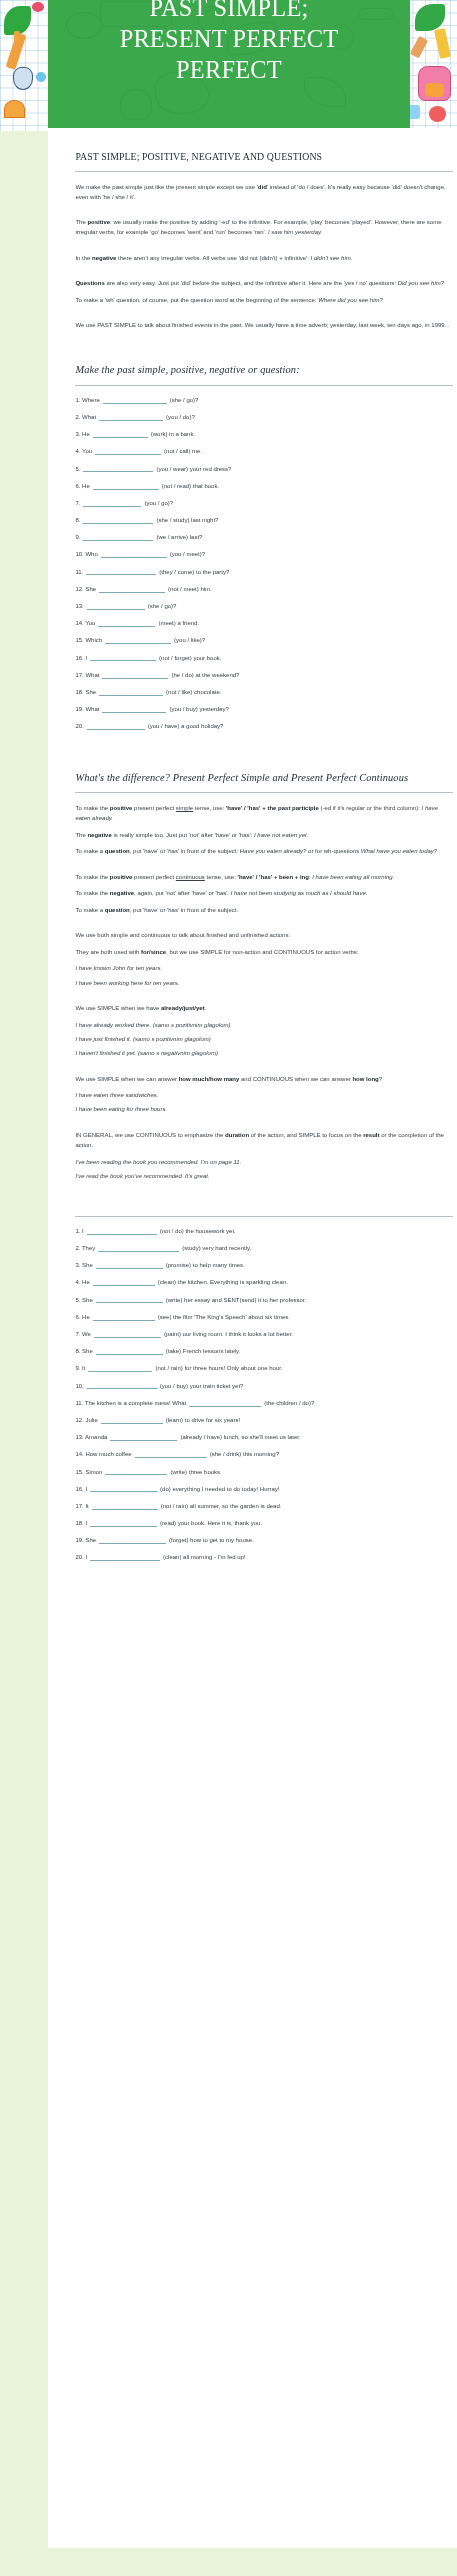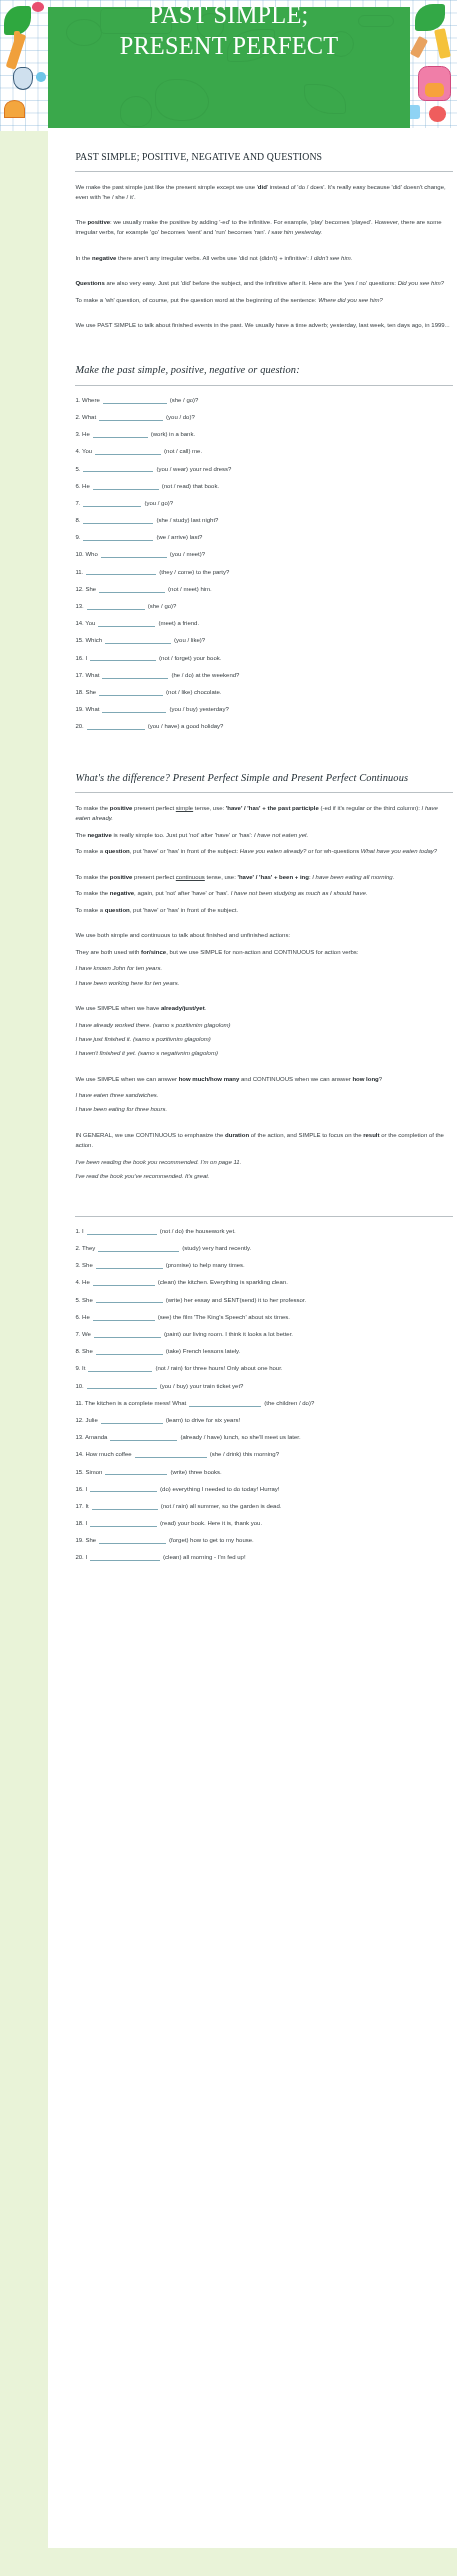--- a/index.html
+++ b/index.html
@@ -30,21 +30,20 @@
     position:absolute;
     background:#3dae4a;
     border-radius:60% 10% 60% 10%;
   }
 
   
   .banner {
     position:absolute; left:48px; top:0; width:362px; height:128px;
     background:#3aa84b;
     overflow:hidden;
-    margin-top:7px;
   }
   .banner-doodle {
     position:absolute; inset:0;
     opacity:.30;
   }
   .banner-doodle .d {
     position:absolute;
     border:1.8px solid #2f8f3e;
     border-radius:50%;
   }
@@ -160,20 +159,21 @@
       <span class="d" style="left:256px; top:77px; width:42px; height:30px; border-radius:10% 70% 10% 70%;"></span>
       <span class="d" style="left:52px; top:1.2px; width:72px; height:26px; border-radius:4.8px;"></span>
       <span class="d" style="left:149px; top:6px; width:27.4px; height:26px;"></span>
       <span class="d" style="left:310px; top:8.3px; width:36px; height:12px; border-radius:6px;"></span>
       <span class="d" style="left:72px; top:89px; width:32px; height:31px; border-radius:50% 50% 40% 40%;"></span>
       <span class="d" style="left:280px; top:24px; width:26px; height:26px;"></span>
     </div>
     <div class="banner-title">
       <div>PAST SIMPLE;</div>
       <div>PRESENT PERFECT</div>
+      <div>PERFECT</div>
     </div>
   </div>
 
   <div class="card">
 
     <h2 class="section-title">PAST SIMPLE; POSITIVE, NEGATIVE AND QUESTIONS</h2>
     <hr class="rule">
 
     <p class="body gap"><span>We make the past simple just like the present simple except we use '</span><b>did</b><span>' instead of 'do / does'. It's really easy because 'did' doesn't change, even with 'he / she / it'.</span></p>
 

